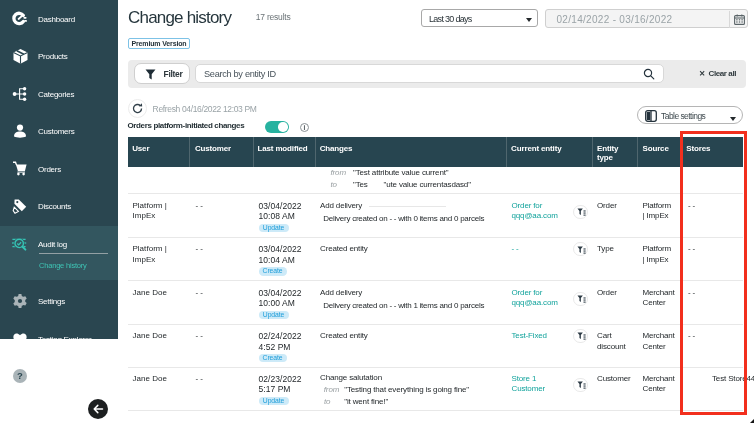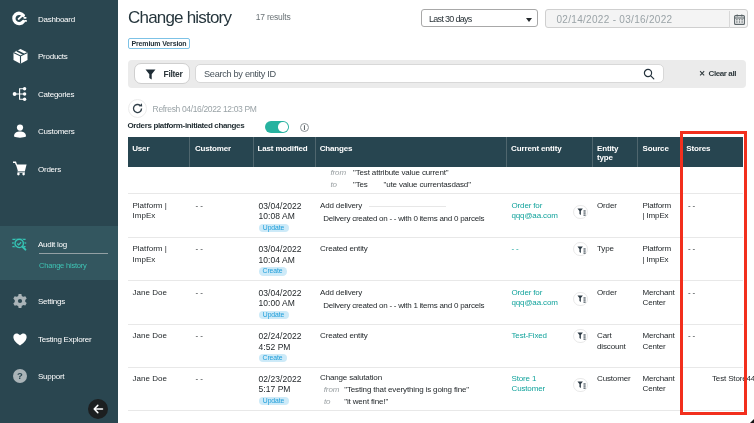--- a/index.html
+++ b/index.html
@@ -1,21 +1,21 @@
 <!DOCTYPE html>
 <html><head>
 <meta charset="utf-8">
 <style>
 * { margin:0; padding:0; box-sizing:border-box; }
 html,body { width:754px; height:423px; overflow:hidden; background:#fff;
   font-family:"Liberation Sans", sans-serif; }
 #stage { position:relative; width:754px; height:423px; overflow:hidden; }
 
 
-#side { position:absolute; left:0; top:0; width:118px; height:423px; background:#2a4650; }
+#side { position:absolute; left:0; top:0; width:118px; height:339px; background:#2a4650; }
 .navitem { position:absolute; left:0; width:118px; height:20px; }
 .navitem svg { position:absolute; left:12px; top:2px; }
 .navlabel { position:absolute; left:38px; top:50%; transform:translateY(-50%);
   color:#fff; font-size:8px; letter-spacing:-0.25px; white-space:nowrap; }
 #active { position:absolute; left:0; top:226px; width:118px; height:54px; background:#33565f; }
 .subdiv { position:absolute; left:39px; top:253px; width:69px; height:1px; background:#93a0a4; }
 .sublabel { position:absolute; left:39px; top:261px; color:#3ec3b4; font-size:7.5px; letter-spacing:-0.2px; }
 
 
 .h1 { position:absolute; left:128px; top:5.5px; font-size:17px; letter-spacing:-0.8px; color:#26363d; font-weight:400; line-height:23px; }
@@ -116,20 +116,28 @@
       <svg width="16" height="16" viewBox="0 0 16 16">
         <path d="M1 1.2 H3.5 L4.3 3.6 H4.1" fill="none" stroke="#fff" stroke-width="1.4"></path>
         <path d="M3.9 3.4 H14.6 L12.9 9.9 H5.9 Z" fill="#fff"></path>
         <rect x="5.4" y="10.6" width="7.6" height="1" fill="#fff"></rect>
         <circle cx="6.4" cy="13.1" r="1.3" fill="#fff"></circle>
         <circle cx="11.6" cy="13.1" r="1.3" fill="#fff"></circle>
       </svg>
       <span class="navlabel">Orders</span>
     </div>
 
+    <div class="navitem" style="top:196px;">
+      <svg width="16" height="16" viewBox="0 0 16 16">
+        <path d="M2.2 9.2 L6.4 13.4 L3 15.2 L1.2 12.6 Z" fill="none" stroke="#fff" stroke-width="1.1"></path>
+        <path d="M6.8 1.4 L14.2 8.8 L9.8 13.2 L2.4 5.8 L2.6 1.6 Z" fill="#fff"></path>
+        <circle cx="5.3" cy="4.1" r="1.1" fill="#2a4650"></circle>
+      </svg>
+      <span class="navlabel">Discounts</span>
+    </div>
 
     <div class="navitem" style="top:233.5px;">
       <svg width="15" height="15" viewBox="0 0 15 15" style="top:3px;">
         <g stroke="#35c4b5" stroke-width="1.3">
           <line x1="0.4" y1="2.4" x2="13.6" y2="2.4"></line>
           <line x1="0" y1="6" x2="14.2" y2="6"></line>
           <line x1="0.4" y1="9.6" x2="13.6" y2="9.6"></line>
         </g>
         <circle cx="7.2" cy="6.4" r="5.4" fill="#33565f"></circle>
         <circle cx="7.2" cy="6.4" r="4.2" fill="none" stroke="#35c4b5" stroke-width="1.4"></circle>
@@ -215,20 +223,29 @@
     <div id="clearall"><span style="font-size:7.5px;">✕</span>&nbsp; Clear all</div>
   </div>
 
   <div style="position:absolute; left:128px; top:98.5px; width:19px; height:19px; border-radius:50%; border:1px solid #ececec; background:#fff;"></div>
   <svg style="position:absolute; left:132px; top:102.5px;" width="11" height="11" viewBox="0 0 12 12">
     <path d="M10.4 6 a4.4 4.4 0 1 1 -1.3-3.1" fill="none" stroke="#32404a" stroke-width="1.5"></path>
     <path d="M10.8 0.2 l0.3 3.6 -3.6-0.3 z" fill="#32404a"></path>
   </svg>
   <div class="refresh-txt">Refresh 04/16/2022 12:03 PM</div>
 
+  <div id="tset">
+    <svg style="position:absolute; left:7px; top:3px;" width="12" height="12" viewBox="0 0 12 12">
+      <rect x="0.7" y="0.7" width="10.6" height="10.6" rx="2" fill="none" stroke="#24323c" stroke-width="1.3"></rect>
+      <line x1="6" y1="1" x2="6" y2="11" stroke="#24323c" stroke-width="1.3"></line>
+      <rect x="1.8" y="1.8" width="3.4" height="8.4" fill="#24323c"></rect>
+    </svg>
+    <span style="position:absolute; left:23px; top:4px; font-size:8.5px; letter-spacing:-0.55px; color:#3f4a4f;">Table settings</span>
+    <span style="position:absolute; left:91.5px; top:9.6px; width:0; height:0; border-left:3.9px solid transparent; border-right:3.9px solid transparent; border-top:4.7px solid #24292c;"></span>
+  </div>
 
   <div class="toggle-label">Orders platform-initiated changes</div>
   <div id="toggle">
       <div class="knob"></div>
     </div>
   <div id="info-i">i</div>
 
   <div id="thead">
     <div class="th" style="left:4.6px;">User</div>
     <div class="th" style="left:67.3px;">Customer</div>

